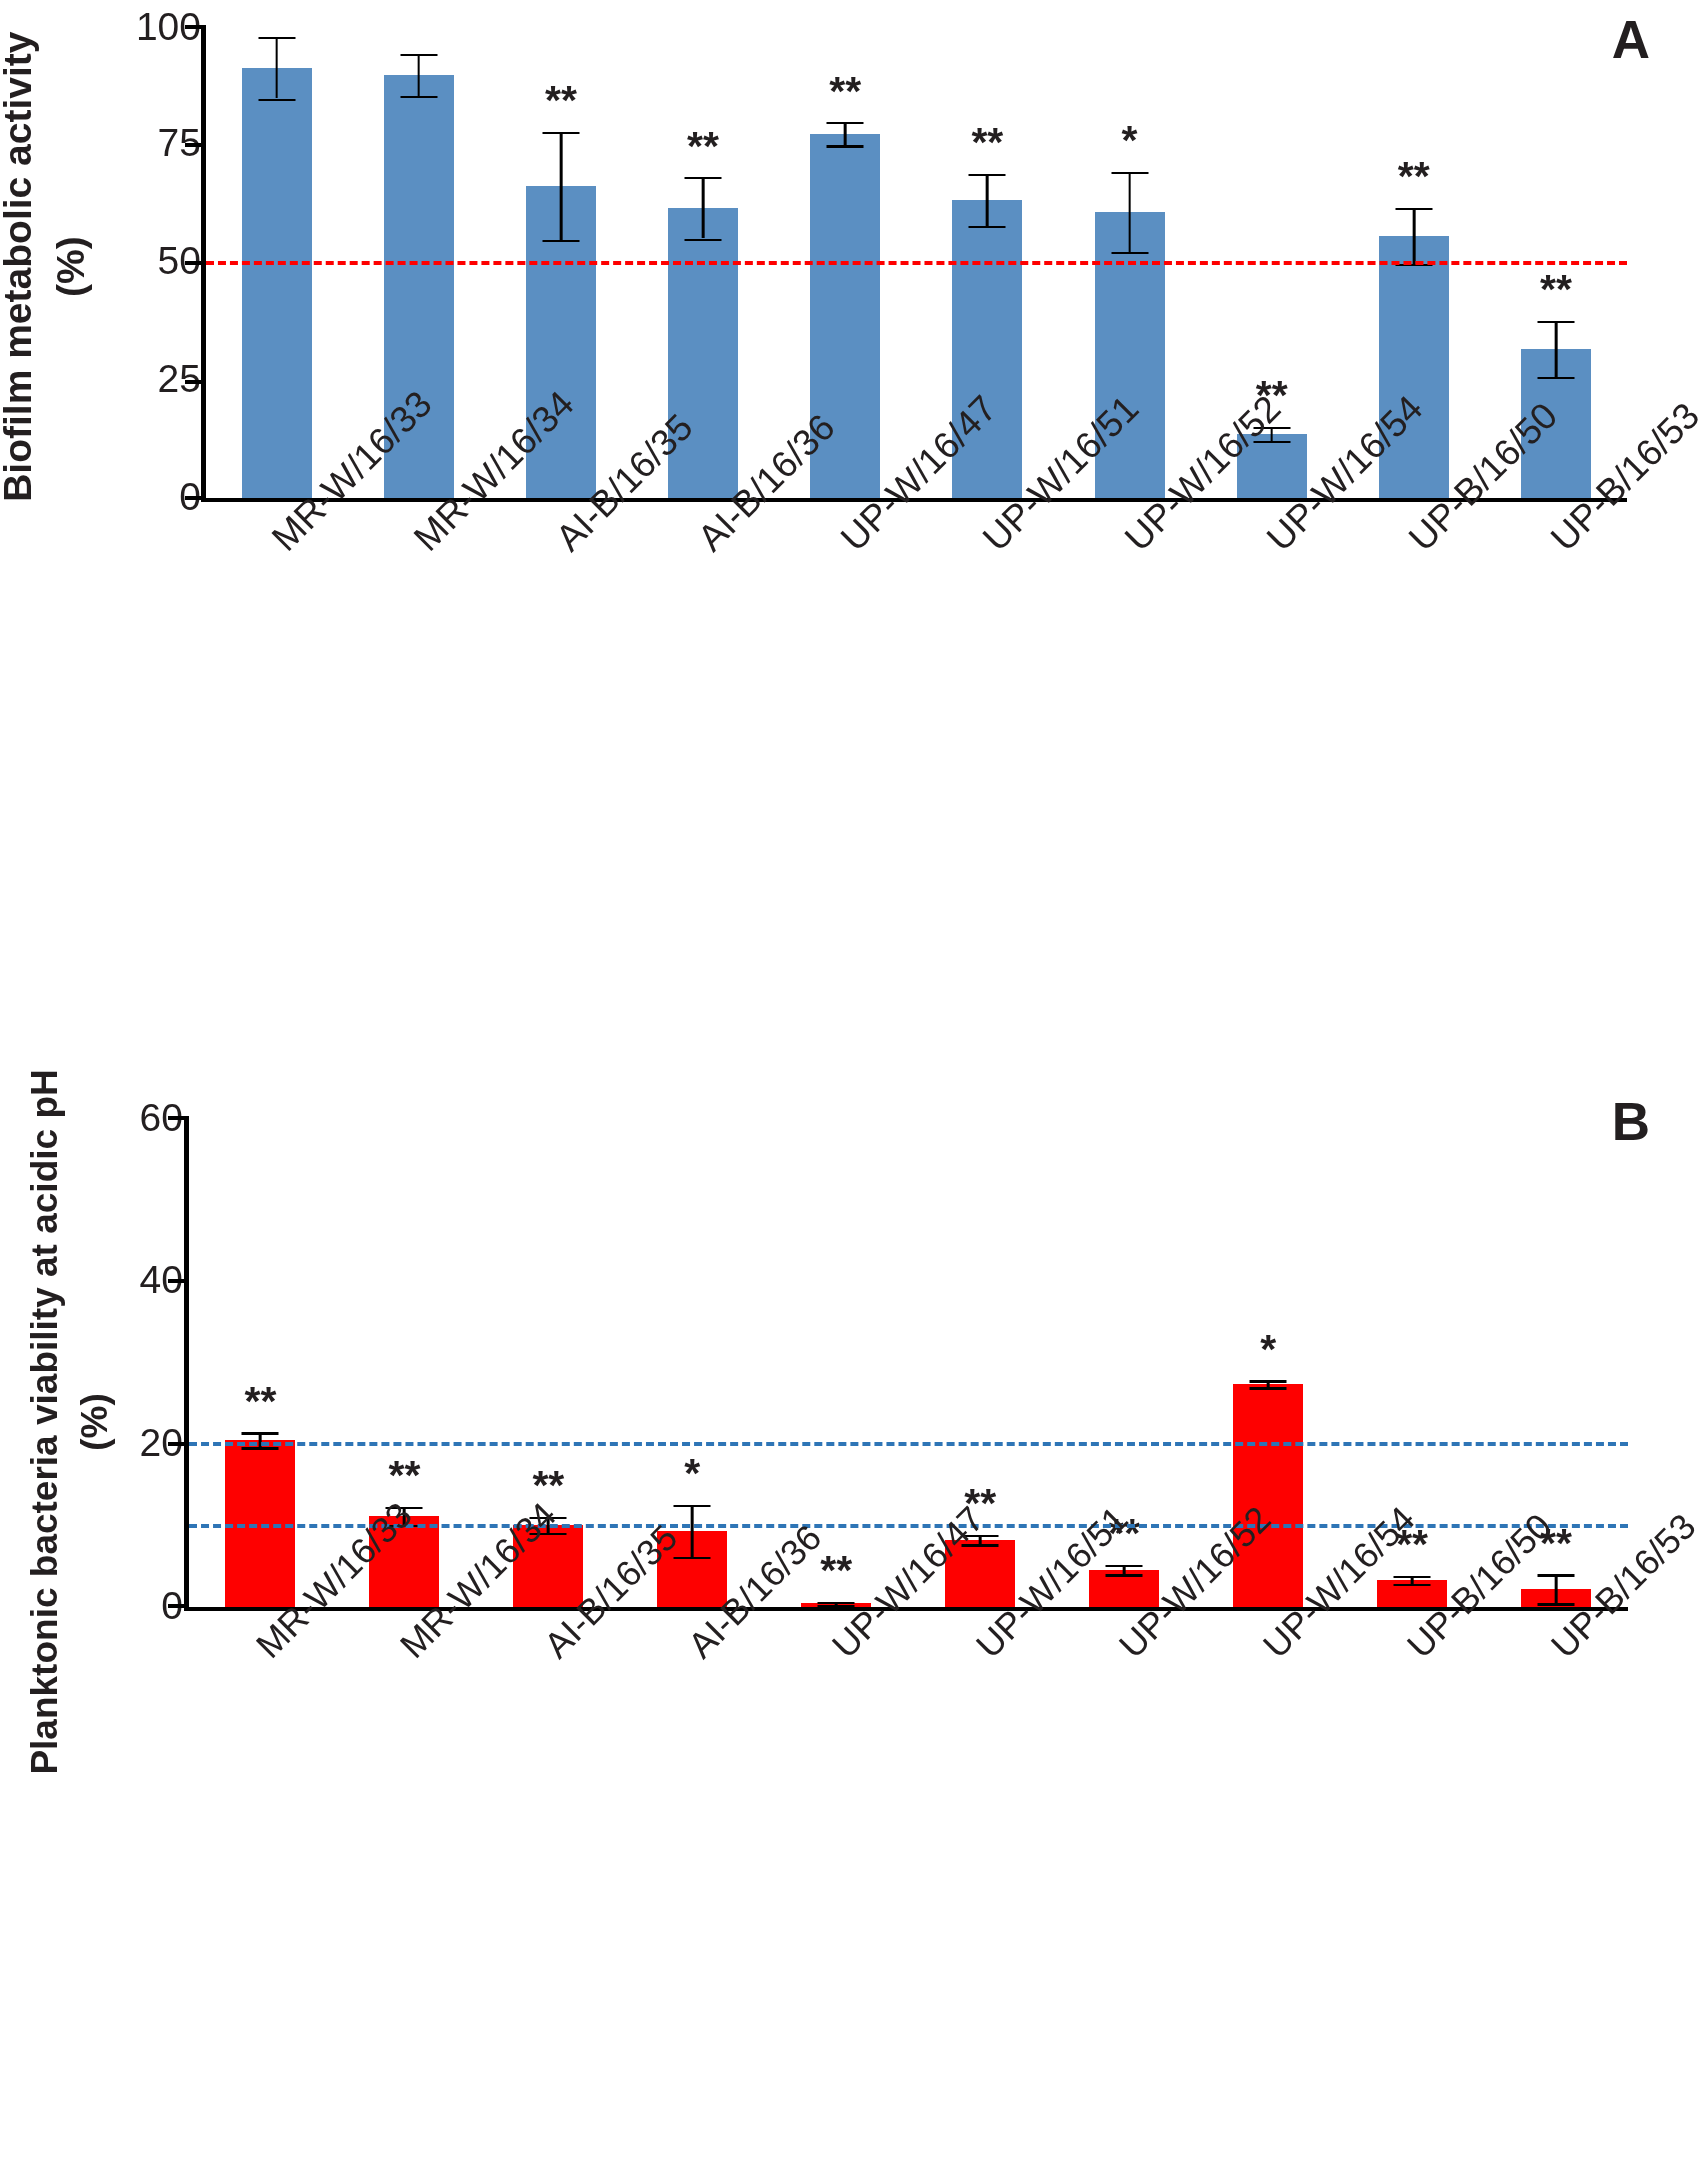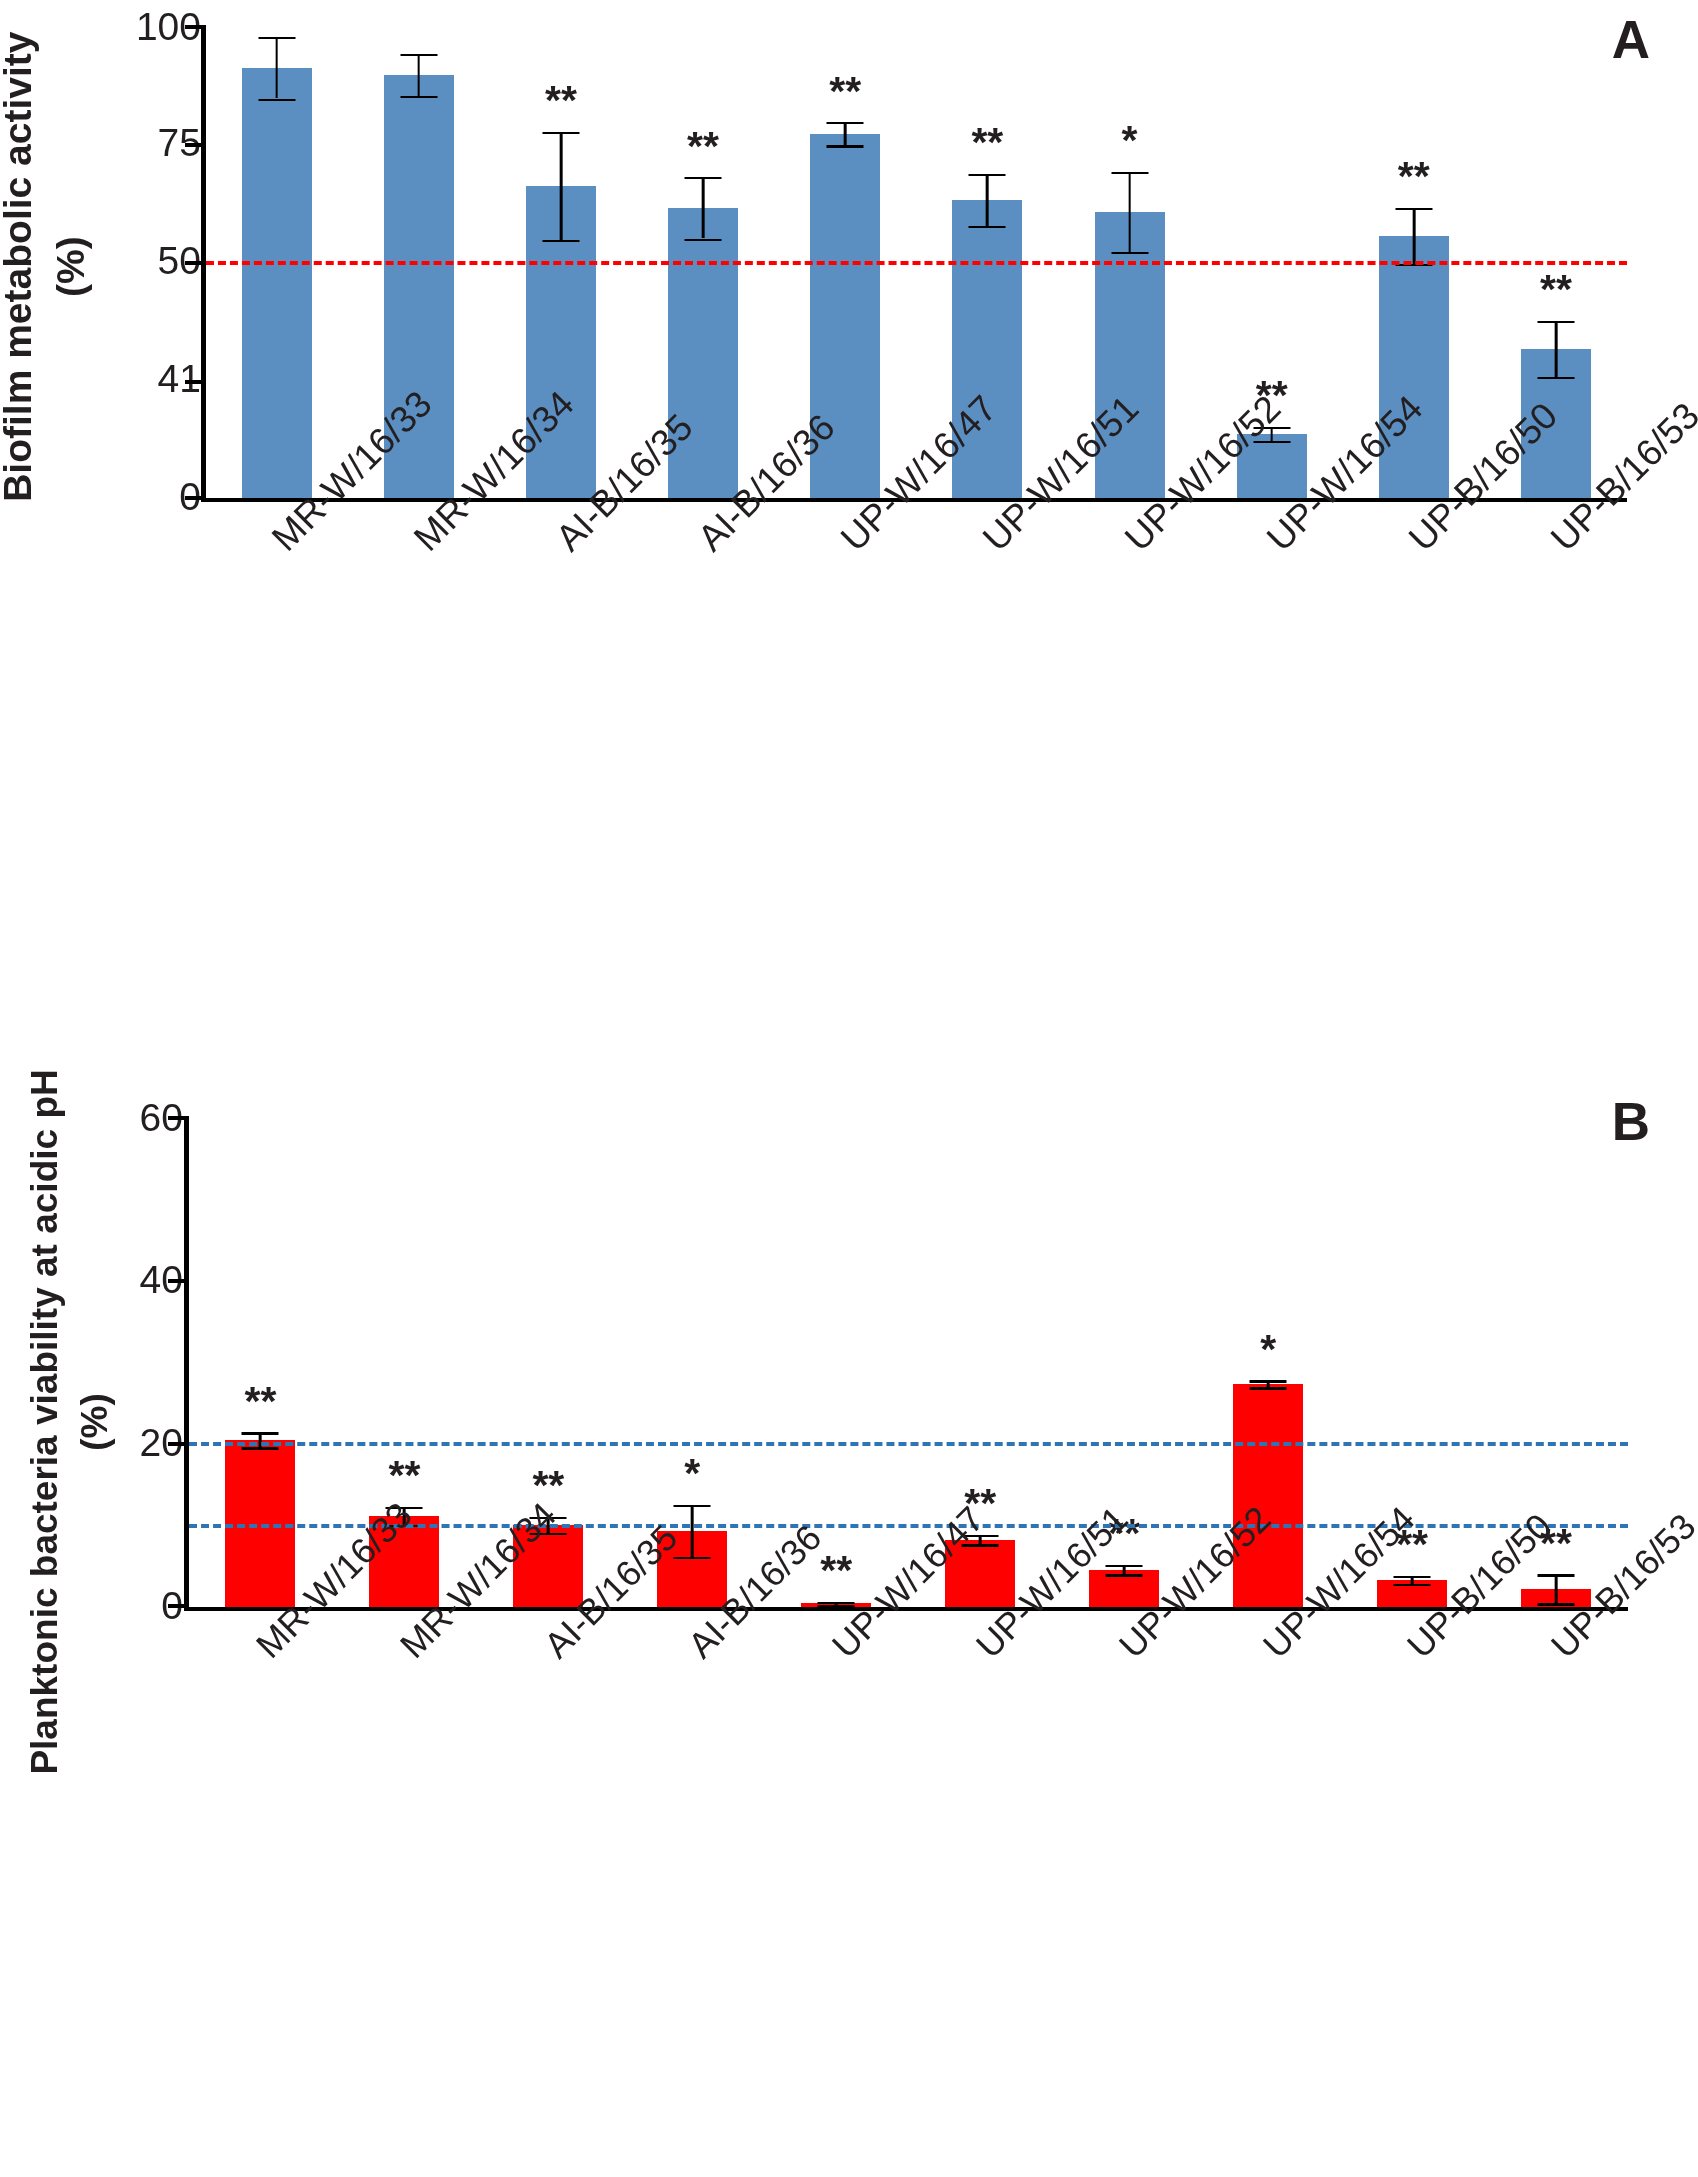--- a/index.html
+++ b/index.html
@@ -164,21 +164,21 @@
 
   <div class="ytitle" style="width:624px; left:-267px; top:214px; font-size:39px; transform: rotate(-90deg);">
     <div>Biofilm metabolic activity</div>
     <div>(%)</div>
   </div>
 
   <div>
     <div class="tick-label" style="top:27px;  right:1497px;">100</div>
     <div class="tick-label" style="top:143px; right:1497px;">75</div>
     <div class="tick-label" style="top:261px; right:1497px;">50</div>
-    <div class="tick-label" style="top:379px; right:1497px;">41</div>
+    <div class="tick-label" style="top:379px; right:1497px;">25</div>
     <div class="tick-label" style="top:497px; right:1497px;">0</div>
   </div>
 
   <div class="plot" id="plot-a" style="left:201px; top:25px; width:1426px; height:477px;">
     <div class="axis-line-y"></div>
     <div class="axis-line-x"></div>
 
     <div class="tick" style="top:0px;"></div>
     <div class="tick" style="top:118px;"></div>
     <div class="tick" style="top:236px;"></div>

